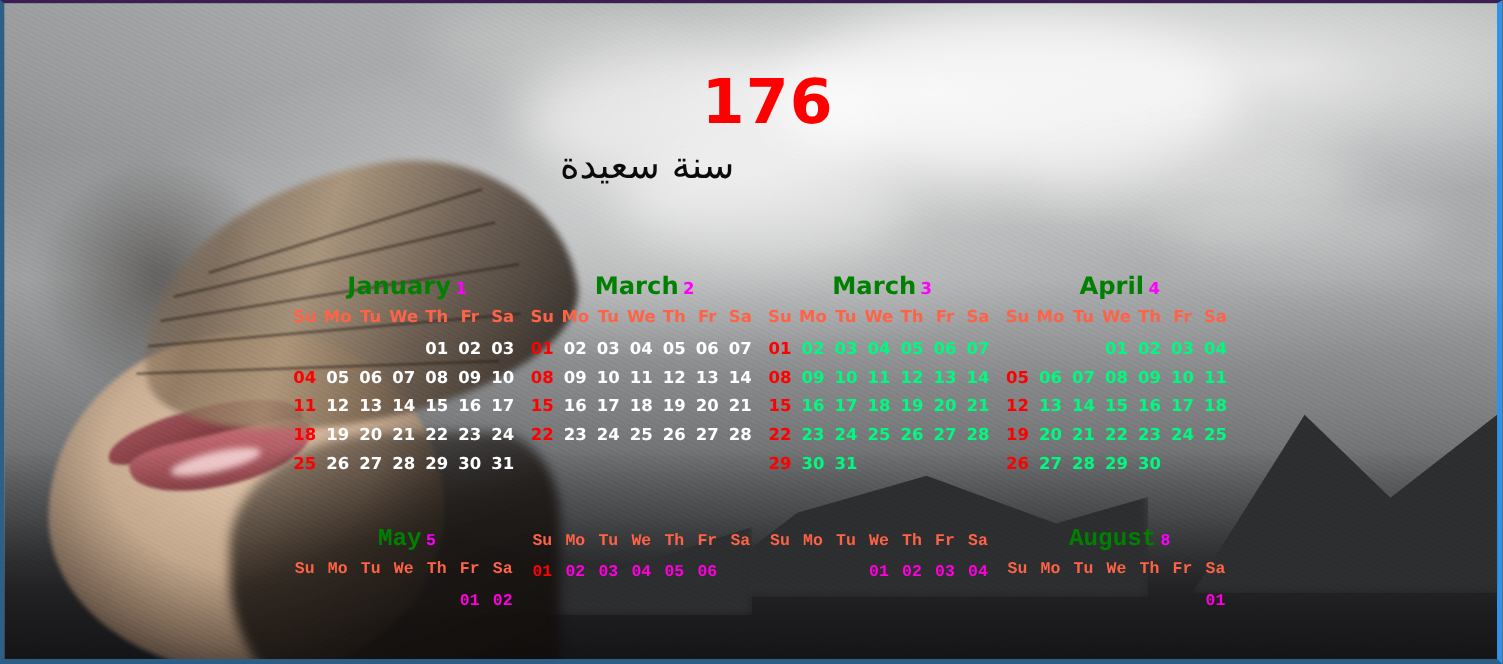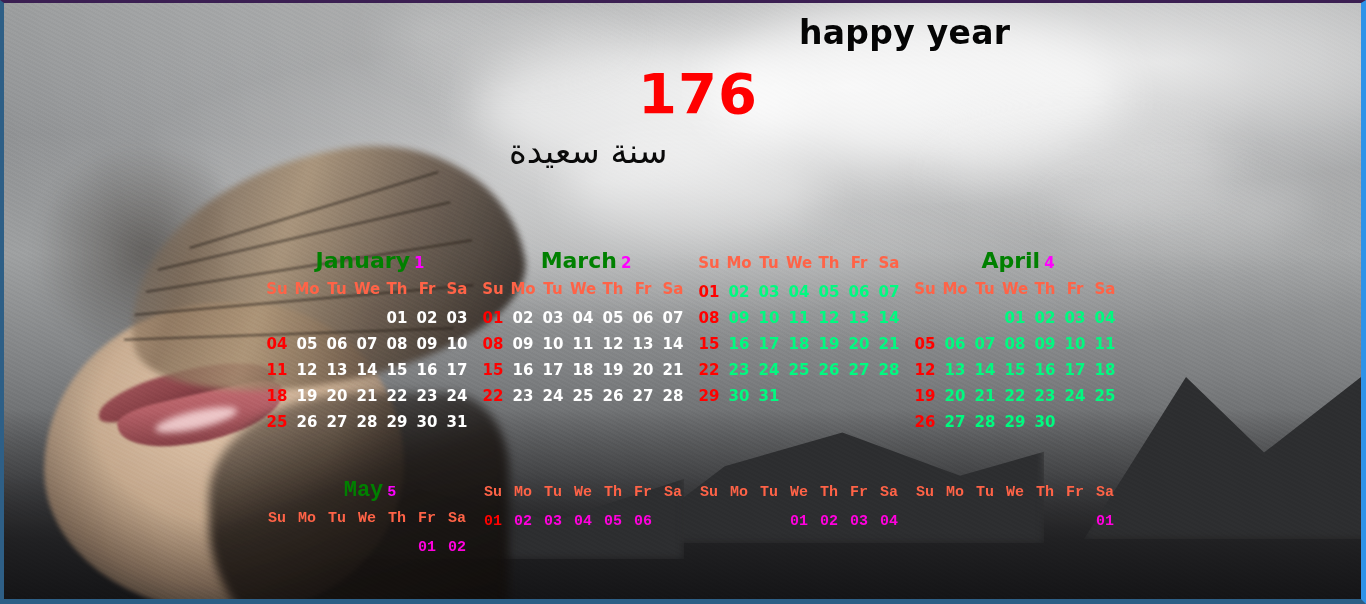--- a/index.html
+++ b/index.html
@@ -235,21 +235,20 @@
       <div class="hair-strand" style="left:150px; top:232px; width:300px; transform:rotate(-13deg);"></div>
       <div class="hair-strand" style="left:140px; top:262px; width:330px; transform:rotate(-9deg);"></div>
       <div class="hair-strand" style="left:130px; top:296px; width:340px; transform:rotate(-5deg);"></div>
       <div class="hair-strand" style="left:120px; top:330px; width:330px; transform:rotate(-2deg);"></div>
       <div class="hair-strand" style="left:180px; top:206px; width:260px; transform:rotate(-17deg);"></div>
     </div>
 
     <div class="bg-grain"></div>
   </div>
 
-  <div class="hdr happy-year">happy year</div>
   <div class="hdr year-num">176</div>
   <div class="hdr arabic">سنة سعيدة</div>
 
   <div class="cal-grid">
     <div class="cal-row top" id="row-top">
         <div class="month">
           <div class="month-title"><span>January</span><span class="month-num">1</span></div>
           <div class="dow-row">
             <div class="dow">Su</div>
             <div class="dow">Mo</div>
@@ -351,20 +350,21 @@
               <div class="day wk-white">23</div>
               <div class="day wk-white">24</div>
               <div class="day wk-white">25</div>
               <div class="day wk-white">26</div>
               <div class="day wk-white">27</div>
               <div class="day wk-white">28</div>
             </div>
           </div>
         </div>
         <div class="month">
+          <div class="month-title"><span>March</span><span class="month-num">3</span></div>
           <div class="dow-row">
             <div class="dow">Su</div>
             <div class="dow">Mo</div>
             <div class="dow">Tu</div>
             <div class="dow">We</div>
             <div class="dow">Th</div>
             <div class="dow">Fr</div>
             <div class="dow">Sa</div>
           </div>
           <div class="weeks">
@@ -537,20 +537,21 @@
               <div class="day blank"></div>
               <div class="day blank"></div>
               <div class="day wk-magenta">01</div>
               <div class="day wk-magenta">02</div>
               <div class="day wk-magenta">03</div>
               <div class="day wk-magenta">04</div>
             </div>
           </div>
         </div>
         <div class="month">
+          <div class="month-title"><span>August</span><span class="month-num">8</span></div>
           <div class="dow-row">
             <div class="dow">Su</div>
             <div class="dow">Mo</div>
             <div class="dow">Tu</div>
             <div class="dow">We</div>
             <div class="dow">Th</div>
             <div class="dow">Fr</div>
             <div class="dow">Sa</div>
           </div>
           <div class="weeks">

